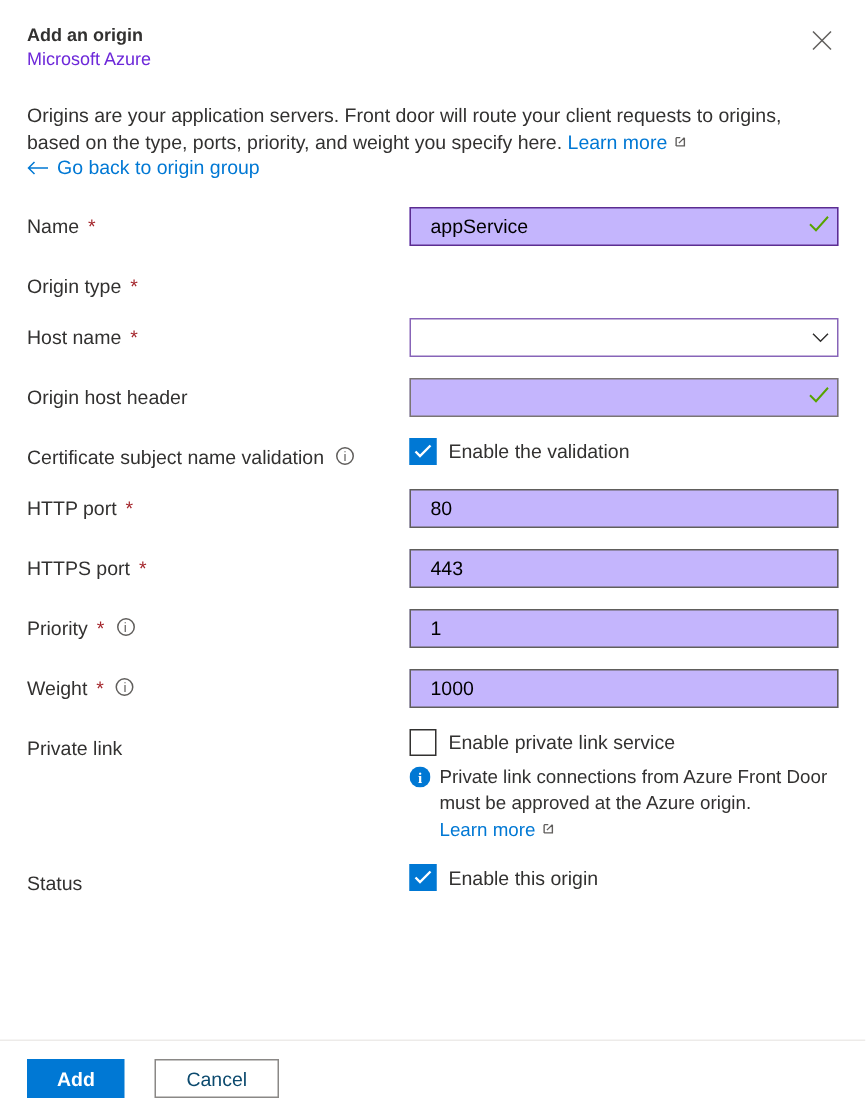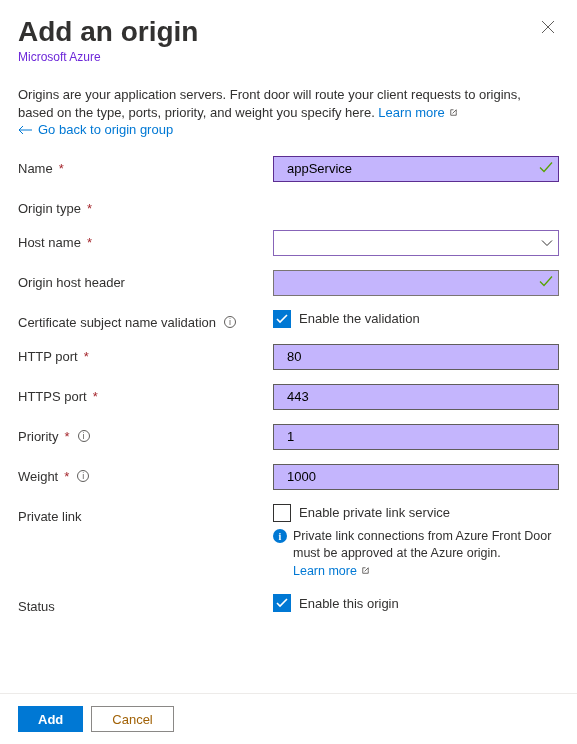--- a/index.html
+++ b/index.html
@@ -7,21 +7,21 @@
       font-family: "Segoe UI", -apple-system, sans-serif;
       font-size: 13px;
       color: #323130;
       background: #fff;
       width: 577px;
       height: 744px;
       position: relative;
     }
     .panel { padding: 16px 18px 0 18px; }
     .header-row { display: flex; justify-content: space-between; align-items: flex-start; }
-    .title { font-size: 28px; font-weight: 600; color: #323130; }
+    .title { font-size: 12px; font-weight: 600; color: #323130; }
     .subtitle { font-size: 12px; color: #6d28d9; margin-top: 2px; }
     .close-btn { cursor: pointer; padding: 4px; color: #605e5c; }
     .desc { margin-top: 22px; font-size: 13px; color: #323130; line-height: 1.4; }
     .link { color: #0078d4; cursor: pointer; }
     .ext-icon { display: inline-block; vertical-align: -1px; }
     .back-link { display: inline-flex; align-items: center; gap: 6px; color: #0078d4; cursor: pointer; font-size: 13px; }
     .form { margin-top: 18px; }
     .row { display: flex; align-items: flex-start; margin-bottom: 14px; }
     .label-col { width: 255px; padding-top: 5px; font-size: 13px; color: #323130; display: flex; align-items: center; gap: 4px; }
     .field-col { flex: 1; }
@@ -50,25 +50,25 @@
       width: 18px; height: 18px; border: 1px solid #323130; cursor: pointer;
       display: flex; align-items: center; justify-content: center; flex-shrink: 0;
     }
     .checkbox.checked { background: #0078d4; border-color: #0078d4; }
     .checkbox-label { font-size: 13px; }
     .info-note { display: flex; gap: 6px; margin-top: 6px; font-size: 12.5px; line-height: 1.4; padding-left: 0; }
     .info-note .icon { flex-shrink: 0; margin-top: 1px; }
     .footer {
       position: absolute; bottom: 0; left: 0; right: 0;
       border-top: 1px solid #edebe9; padding: 12px 18px;
-      display: flex; gap: 8px; background: #fff;
+      display: flex; gap: 20px; background: #fff;
     }
     .btn { height: 26px; padding: 0 20px; font-size: 13px; cursor: pointer; font-family: inherit; }
     .btn-primary { background: #0078d4; color: #fff; border: none; font-weight: 600; }
-    .btn-default { background: #fff; border: 1px solid #8a8886; color: #a16207; }
+    .btn-default { background: #fff; border: 1px solid #8a8886; color: #0c4a6e; }
     .check-green svg { stroke: #57a300; }
   </style>
 </head>
 <body>
 
 <div class="panel">
   <div class="header-row">
     <div>
       <div class="title">Add an origin</div>
       <div class="subtitle">Microsoft Azure</div>

